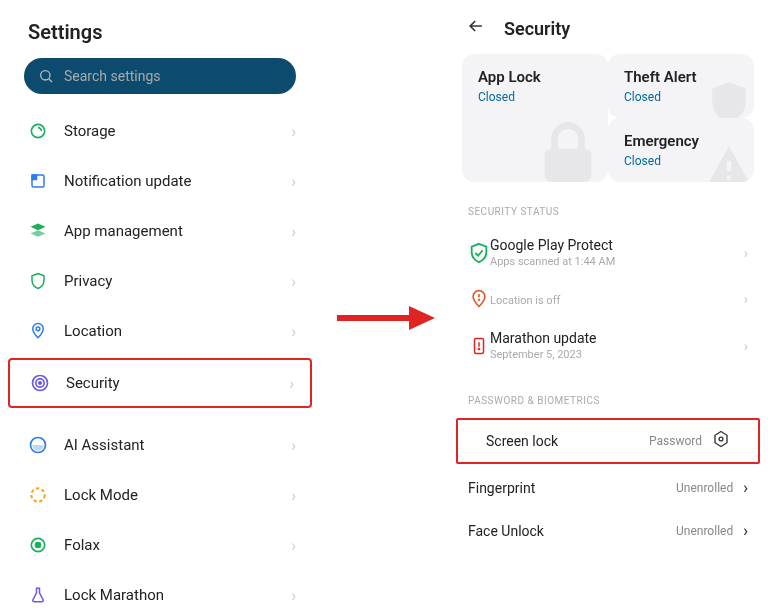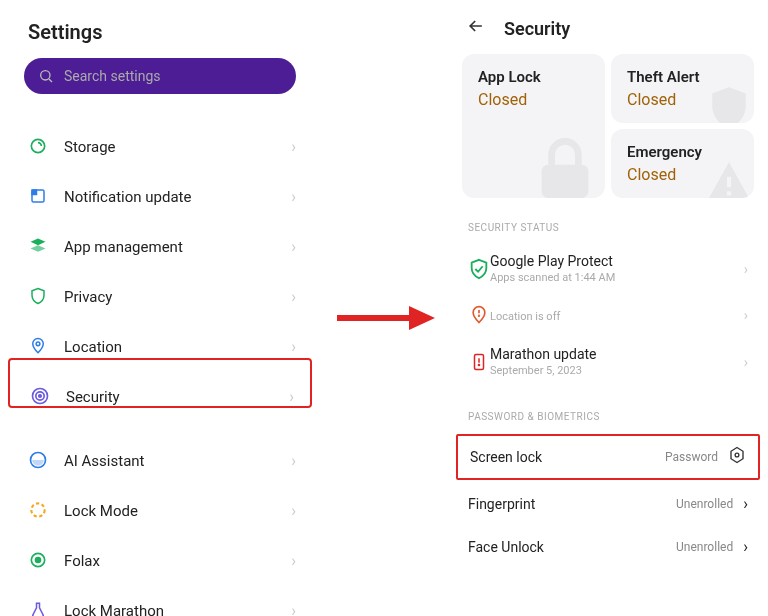--- a/index.html
+++ b/index.html
@@ -14,34 +14,34 @@
     }
     .container { display: flex; width: 100%; height: 100%; position: relative; }
     .panel { height: 100%; overflow: hidden; }
     .panel.left { width: 320px; padding: 12px 0 0 0; }
     .panel.right { width: 320px; margin-left: auto; padding: 10px 0 0 0; background: #fff; }
     
     
     .settings-title { font-size: 20px; font-weight: 600; padding: 8px 28px 14px; }
     .search-bar {
       margin: 0 24px 12px;
-      background: #4c1d95;
+      background: #0c4a6e;
       border-radius: 20px;
       height: 36px;
       display: flex;
       align-items: center;
       padding: 0 14px;
       gap: 10px;
     }
     .search-bar svg { flex: 0 0 auto; }
     .search-ph { color: #aaa; font-size: 14px; }
     
     .list-item {
       display: flex;
-      align-items: flex-end;
+      align-items: center;
       height: 50px;
       padding: 0 24px 0 28px;
       gap: 16px;
       position: relative;
     }
     .list-item .icon { width: 20px; height: 20px; display: flex; align-items: center; justify-content: center; }
     .list-item .label { flex: 1; font-size: 15px; color: #222; }
     .list-item .chev { color: #ccc; font-size: 16px; }
     .highlight-red { border: 2px solid #e02424; margin: 2px 8px; border-radius: 4px; padding: 0 16px 0 20px; }
     
@@ -63,33 +63,33 @@
       align-items: center;
       gap: 18px;
       padding: 6px 18px 14px;
     }
     .sec-header .title { font-size: 18px; font-weight: 600; }
     
     .sec-cards {
       display: grid;
       grid-template-columns: 1fr 1fr;
       grid-template-rows: auto auto;
-      gap: 6px;
+      gap: 0;
       padding: 0 14px;
     }
     .sec-card {
       background: #f4f4f7;
       border-radius: 12px;
       padding: 14px 16px;
       position: relative;
       overflow: hidden;
     }
     .sec-card.tall { grid-row: span 2; min-height: 126px; }
     .sec-card .ct { font-size: 15px; font-weight: 600; margin-bottom: 4px; }
-    .sec-card .cs { font-size: 16px; color: #a16207; }
+    .sec-card .cs { font-size: 12px; color: #0369a1; }
     .sec-card .bgicon { position: absolute; right: 0; bottom: -10px; opacity: 0.12; }
     
     .sec-section-label { font-size: 10px; letter-spacing: 0.5px; color: #aaa; padding: 24px 20px 10px; text-transform: uppercase; }
     
     .sec-item {
       display: flex;
       align-items: center;
       padding: 10px 20px;
     }
     .sec-item .si-icon { width: 22px; height: 22px; display: flex; align-items: center; justify-content: center; flex: 0 0 22px; }
@@ -102,21 +102,21 @@
       display: flex;
       align-items: center;
       padding: 12px 20px;
       gap: 10px;
     }
     .pb-row .pb-label { flex: 1; font-size: 14px; }
     .pb-row .pb-status { font-size: 12px; color: #888; }
     .pb-highlight {
       border: 2px solid #e02424;
       margin: 2px 8px;
-      padding: 10px 12px;
+      padding: 10px 28px;
       border-radius: 2px;
     }
     .hexicon { width: 18px; height: 18px; }
     
   </style>
 </head>
 <body>
 
 <div class="container">
 

